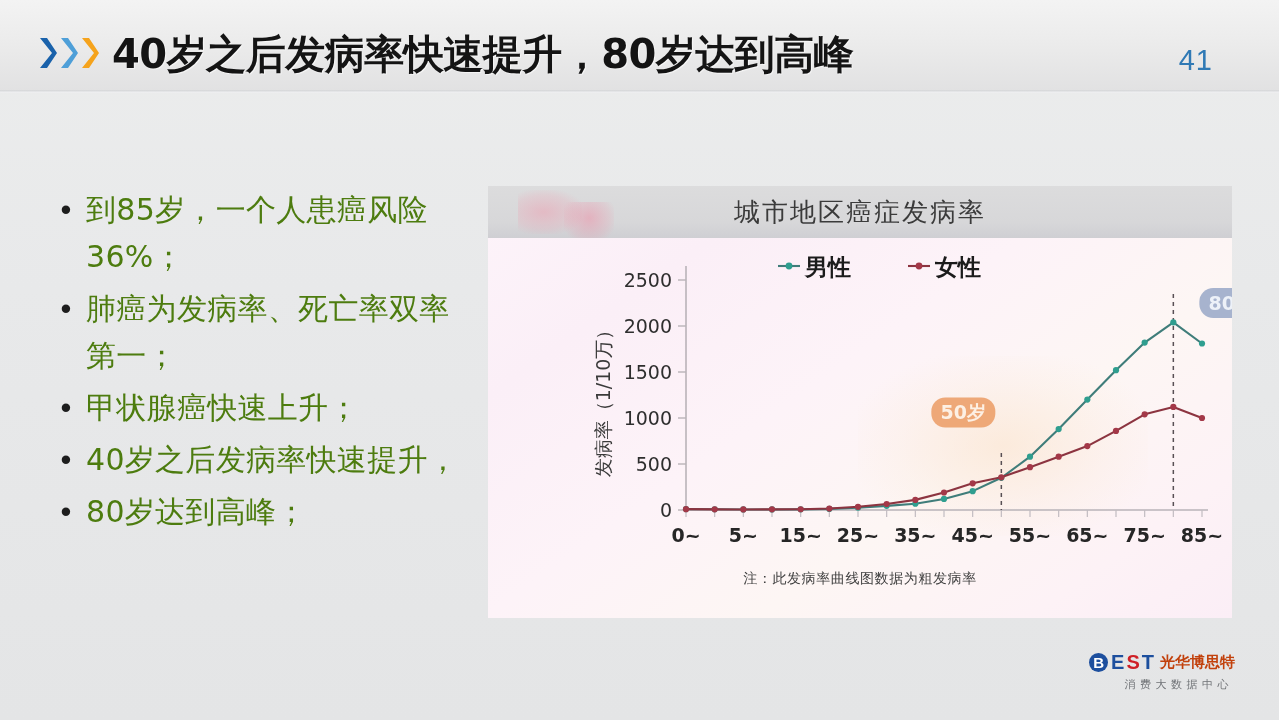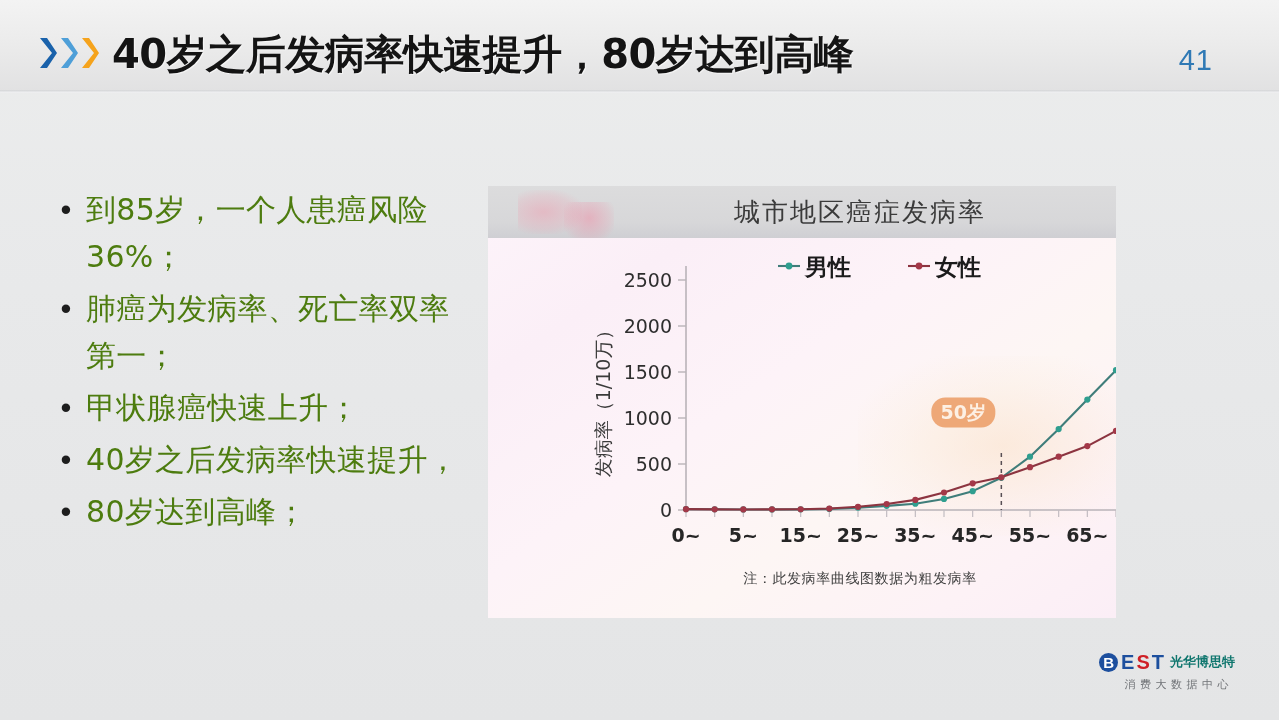--- a/index.html
+++ b/index.html
@@ -58,21 +58,21 @@
   .bullet-text {
     flex: 1 1 auto;
     font-size: 30px; line-height: 47px; color: #4d7c0f;
     font-family: "DejaVu Sans", "Liberation Sans", sans-serif;
     letter-spacing: 0.3px;
   }
 
   
   .chart-card {
     position: absolute; left: 488px; top: 186px;
-    width: 628px; height: 432px;
+    width: 744px; height: 432px;
     background: linear-gradient(145deg,
        #fdf4fa 0%, #fbeff7 22%, #fdf3f8 45%,
        #fdf6f4 65%, #fdf2f6 85%, #fbeef6 100%);
     overflow: hidden;
     padding-left: 24px;
   }
   .chart-header {
     position: absolute; left: 0; top: 0; width: 744px; height: 52px;
     background: linear-gradient(180deg, #dcdcdd 0%, #d7d7d9 70%, #cfcfd3 100%);
     overflow: hidden;
@@ -124,21 +124,21 @@
     width: 19px; height: 19px; border-radius: 50%;
     background: #1d4f9e; color: #fff;
     font-size: 15px; font-weight: bold; line-height: 19px;
     text-align: center;
     font-family: "Liberation Sans", sans-serif;
   }
   .logo-e { font-size: 20px; font-weight: bold; color: #1d4f9e; letter-spacing: -1px; }
   .logo-s { font-size: 20px; font-weight: bold; color: #cf1f26; letter-spacing: -1px; }
   .logo-t { font-size: 20px; font-weight: bold; color: #1d4f9e; letter-spacing: -1px; }
   .logo-cn {
-    font-size: 13px; font-weight: bold; color: #0f766e;
+    font-size: 15px; font-weight: bold; color: #c2410c;
     margin-left: 4px; letter-spacing: 0px;
     font-family: "DejaVu Sans", "Liberation Sans", sans-serif;
   }
   .logo-tag {
     text-align: right; font-size: 11px; color: #6f7276;
     letter-spacing: 4.5px; margin-top: 3px; padding-right: 2px;
     font-family: Liberation Serif, serif;
   }
 </style>
 </head>

